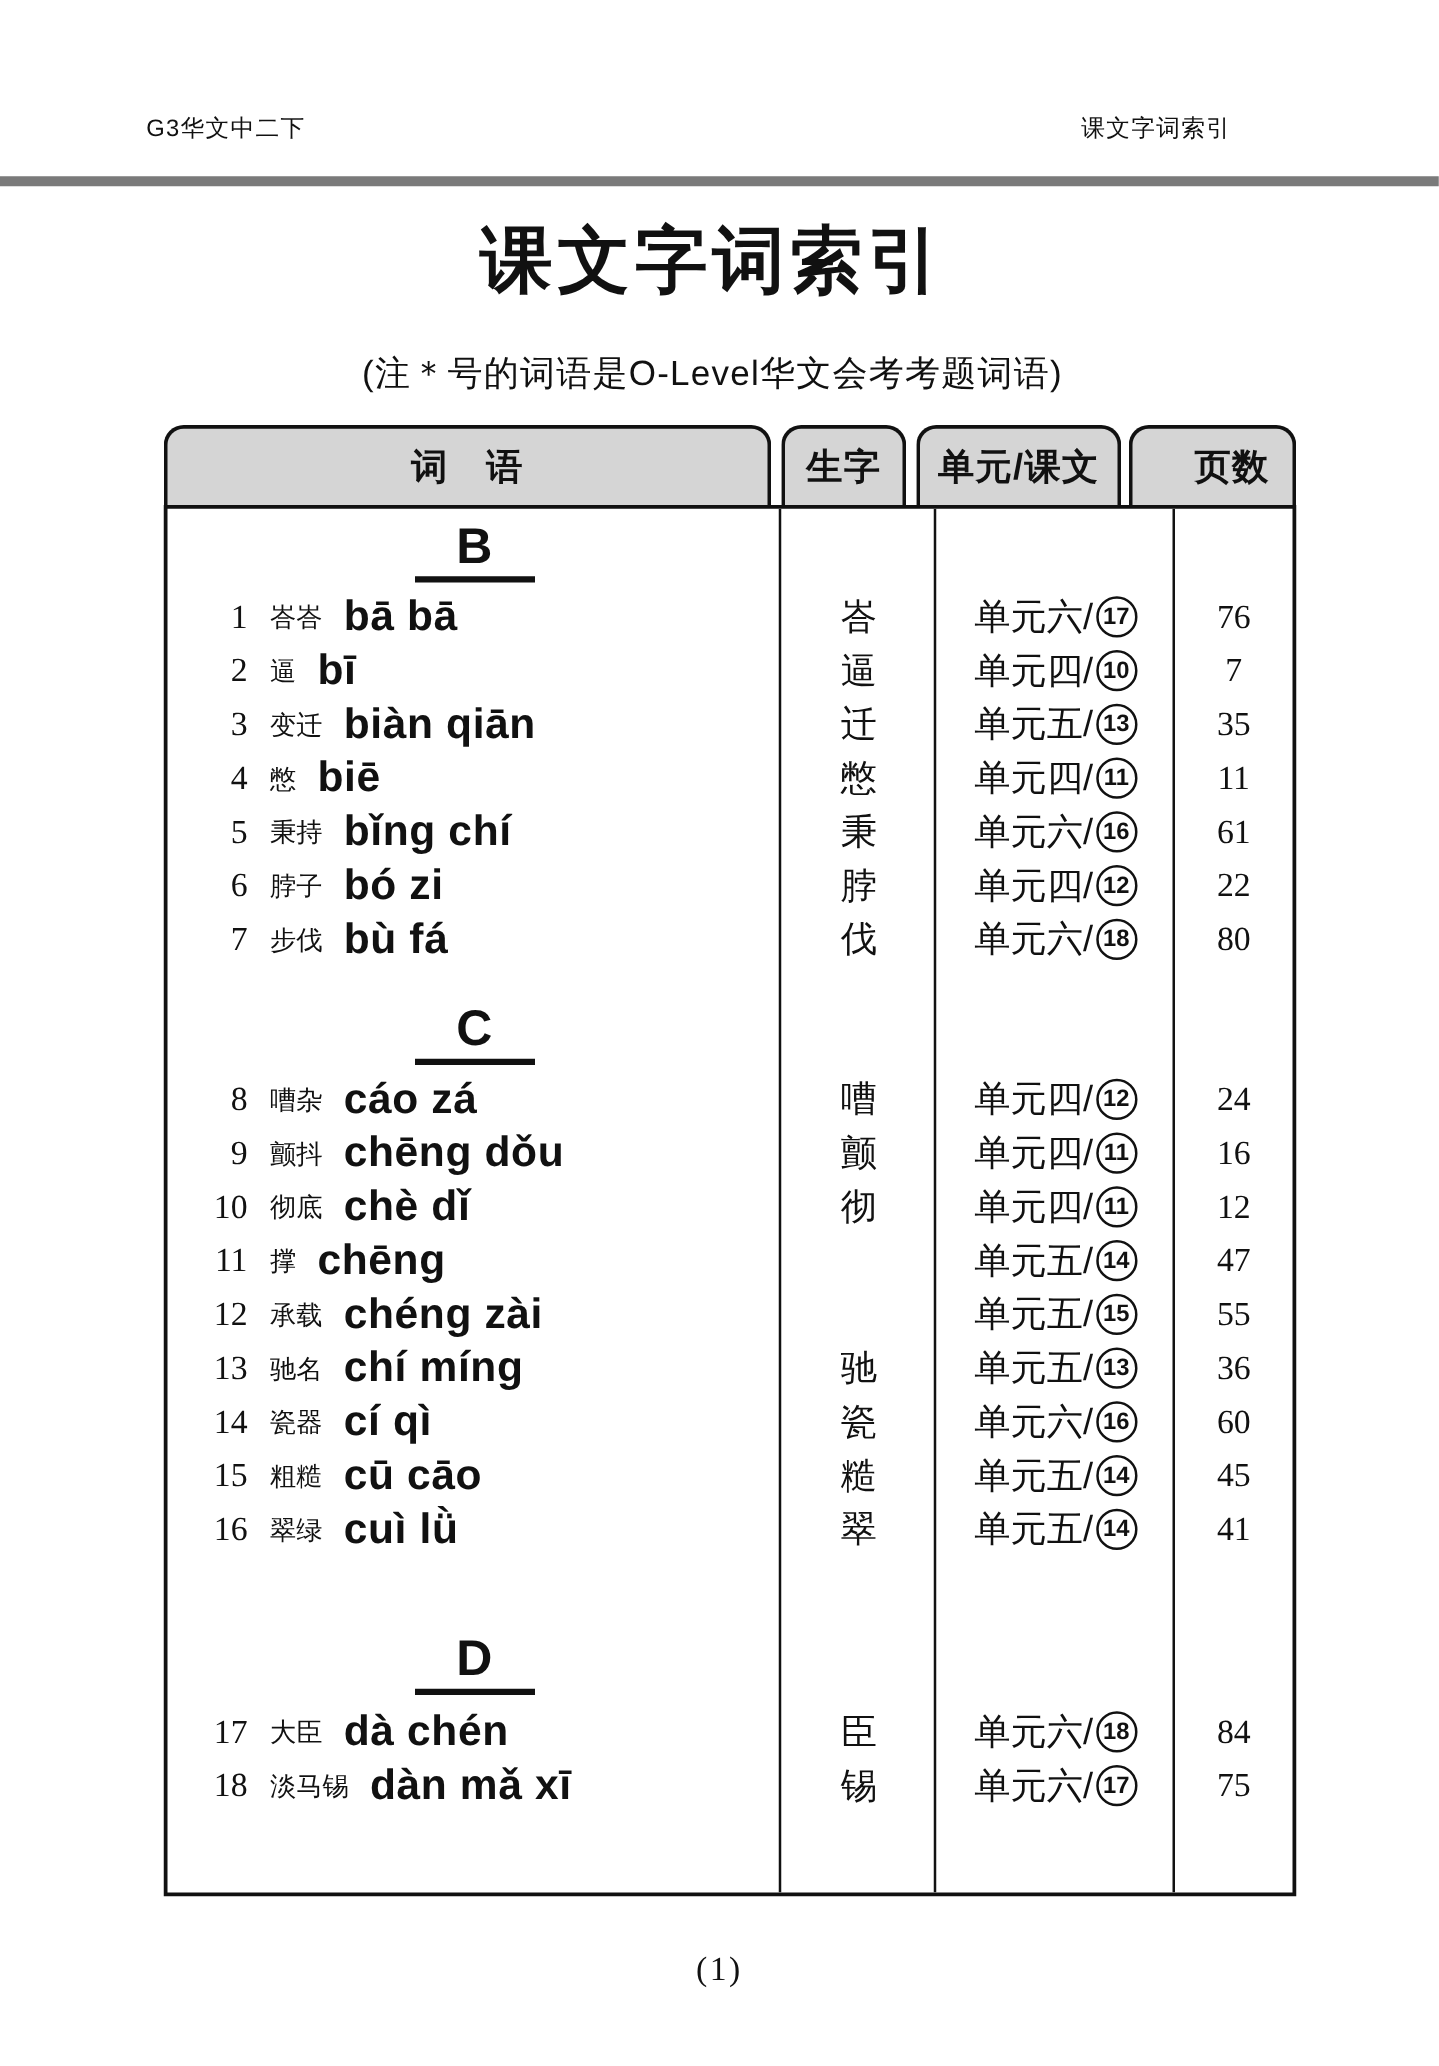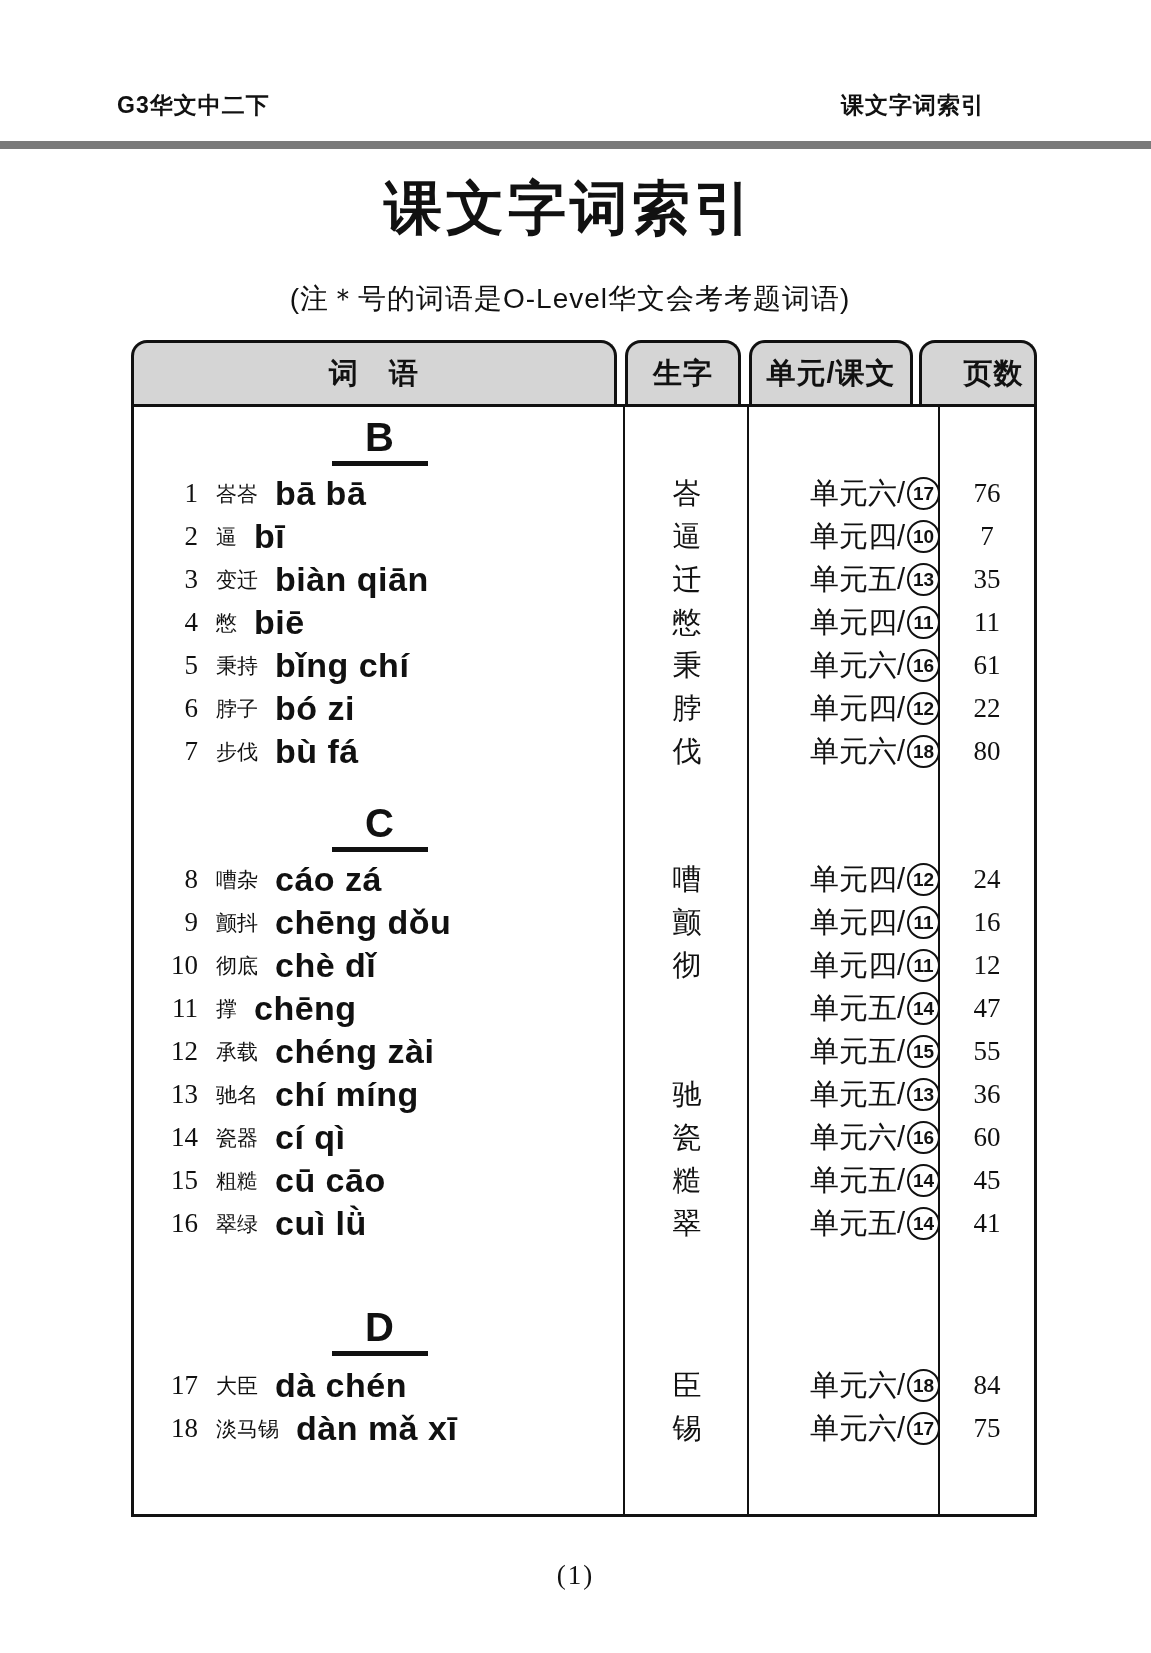--- a/index.html
+++ b/index.html
@@ -9,21 +9,21 @@
   }
   *{margin:0;padding:0;box-sizing:border-box;}
   html,body{background:#ffffff;}
   body{
     width:1151px;height:1653px;position:relative;overflow:hidden;
     font-family:"Liberation Sans", sans-serif;color:var(--ink);
   }
   .page-header{
     position:absolute;top:90px;left:117px;width:868px;
     display:flex;justify-content:space-between;
-    font-size:23px;font-weight:bold;letter-spacing:1px;text-align:center;
+    font-size:19px;font-weight:normal;letter-spacing:1px;text-align:center;
   }
   .rule{
     position:absolute;top:141px;left:0;width:1151px;height:8px;
     background:var(--rule);
   }
   .title{
     position:absolute;top:170px;left:0;width:1140px;text-align:center;
     font-size:58px;font-weight:bold;letter-spacing:4px;
   }
   .subtitle{
@@ -32,21 +32,21 @@
   }
   .table-wrap{position:absolute;top:340px;left:131px;width:906px;}
   .tabs{display:flex;height:64px;align-items:stretch;}
   .tab{
     background:var(--tab-bg);border:3px solid var(--ink);border-bottom:none;
     border-radius:16px 16px 0 0;
     display:flex;align-items:center;justify-content:center;
     font-size:29px;font-weight:bold;letter-spacing:1px;
   }
   .tab-1{width:486px;margin-right:8px;}
-  .tab-2{width:116px;margin-right:8px;}
+  .tab-2{width:100px;margin-right:8px;}
   .tab-3{width:164px;margin-right:6px;}
   .tab-4{flex:1;padding-left:31px;}
   .tbody{
     position:relative;border:3px solid var(--ink);height:1113px;
     background:#ffffff;overflow:hidden;
   }
   .vline{position:absolute;top:0;bottom:0;width:2px;background:var(--ink);}
   .vline-1{left:489px;}
   .vline-2{left:613px;}
   .vline-3{left:804px;}
@@ -66,21 +66,21 @@
     height:43px;align-items:center;
   }
   .cell-word{display:flex;align-items:center;padding-left:24px;}
   .row-num{
     width:40px;text-align:right;font-family:"Liberation Serif", serif;
     font-size:27px;flex:none;
   }
   .word{font-size:21px;margin-left:18px;flex:none;}
   .pinyin{font-size:34px;margin-left:17px;flex:none;letter-spacing:0.5px;font-weight:bold;}
   .cell-char{text-align:center;font-size:29px;}
-  .cell-unit{display:flex;align-items:center;justify-content:flex-end;font-size:29px;}
+  .cell-unit{display:flex;align-items:center;justify-content:center;font-size:29px;}
   .circle-num{
     width:33px;height:33px;border:2.5px solid var(--ink);border-radius:50%;
     display:inline-flex;align-items:center;justify-content:center;
     font-size:19px;font-weight:bold;margin-left:2px;flex:none;
     font-family:"Liberation Sans", sans-serif;letter-spacing:0;
   }
   .cell-page{text-align:center;font-family:"Liberation Serif", serif;font-size:27px;}
   .footer{
     position:absolute;top:1560px;left:0;width:1151px;text-align:center;
     font-family:"Liberation Serif", serif;font-size:27px;letter-spacing:2px;

